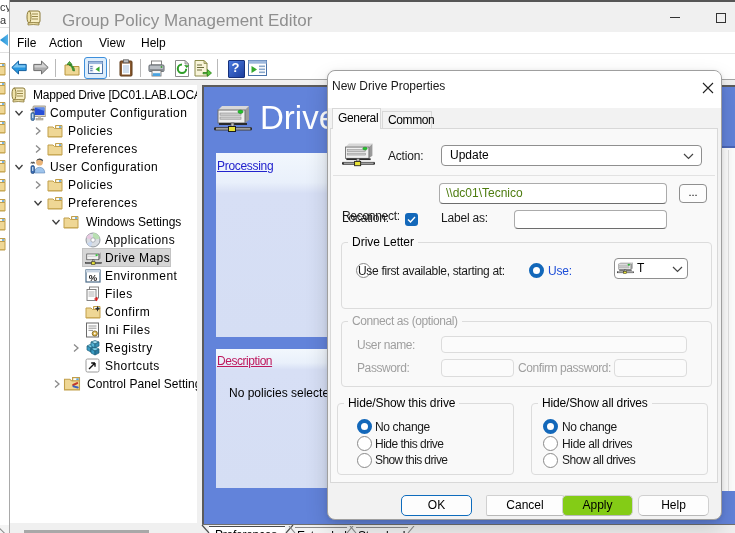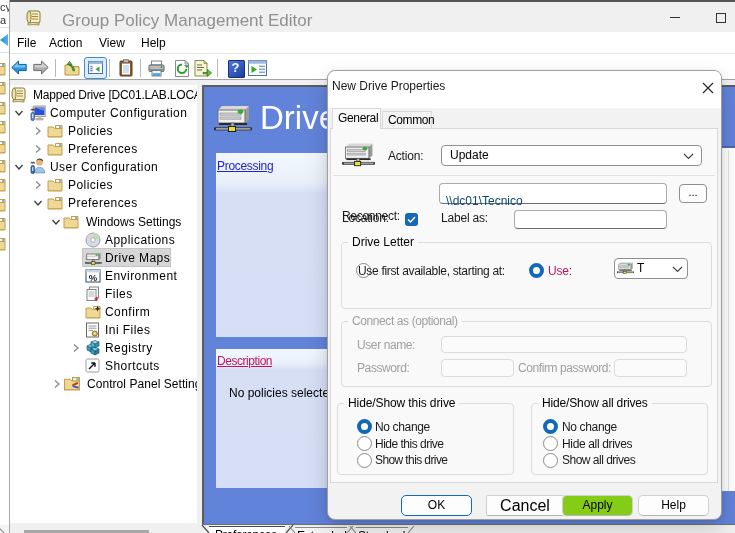--- a/index.html
+++ b/index.html
@@ -526,36 +526,36 @@
     <div class="abs" style="left:60px;top:75.5px;font-size:12px;line-height:18px;white-space:nowrap;color:#1a1a1a;letter-spacing:-0.2px;">Action:</div>
     <div class="abs" style="left:113px;top:74px;width:261px;height:21px;background:#fff;border:1px solid #8f8f8f;border-radius:4px;box-sizing:border-box;">
       <div style="padding:2px 0 0 8px;font-size:12px;">Update</div>
     </div>
     <svg class="abs" style="left:355px;top:82px" width="11" height="7" viewBox="0 0 11 7">
       <polyline points="1,1 5.5,5.5 10,1" fill="none" stroke="#444" stroke-width="1.2"></polyline>
     </svg>
     <div class="abs" style="left:5px;top:104px;width:382px;height:1px;background:#e2e2e2;"></div>
     <div class="abs" style="left:14px;top:113.5px;font-size:12px;line-height:18px;white-space:nowrap;color:#1a1a1a;letter-spacing:-0.2px;margin-top:24px;">Location:</div>
     <div class="abs" style="left:111px;top:112px;width:228px;height:21px;background:#fff;border:1px solid #ababab;border-bottom:1px solid #6d6d6d;border-radius:4px;box-sizing:border-box;">
-      <div style="padding:2px 0 0 6px;font-size:12px;color:#0c4a6e;white-space:nowrap;margin-top:8px;">\\dc01\Tecnico</div>
+      <div style="padding:2px 0 0 6px;font-size:12px;color:#4d7c0f;white-space:nowrap;">\\dc01\Tecnico</div>
     </div>
     <div class="abs" style="left:351px;top:113px;width:28px;height:19px;background:#fdfdfd;border:1px solid #8f8f8f;border-radius:4px;box-sizing:border-box;text-align:center;font-size:11px;line-height:14px;color:#000;">...</div>
     <div class="abs" style="left:14px;top:135.5px;font-size:12px;line-height:18px;white-space:nowrap;color:#1a1a1a;letter-spacing:-0.3px;">Reconnect:</div>
     <div class="abs" style="left:77px;top:142px;width:13px;height:13px;background:#1368ba;border-radius:3px;"></div>
 <svg class="abs" style="left:77px;top:142px" width="13" height="13" viewBox="0 0 13 13">
       <polyline points="3,6.5 5.5,9 10,4" fill="none" stroke="#fff" stroke-width="1.4"></polyline>
     </svg>
     <div class="abs" style="left:113px;top:137.5px;font-size:12px;line-height:18px;white-space:nowrap;color:#1a1a1a;letter-spacing:-0.2px;">Label as:</div>
     <div class="abs" style="left:186px;top:139px;width:153px;height:19px;background:#fff;border:1px solid #ababab;border-bottom:1px solid #6d6d6d;border-radius:4px;box-sizing:border-box;"></div>
     <div class="abs" style="left:13px;top:171px;width:371px;height:67px;border:1px solid #dcdcdc;border-radius:4px;box-sizing:border-box;"></div>
     <div class="abs" style="left:20px;top:162px;font-size:12px;line-height:18px;color:#000;background:#f9f9f9;padding:0 4px;white-space:nowrap;">Drive Letter</div>
     <div class="abs" style="left:28px;top:192px;width:13px;height:13px;border:1px solid #8a8a8a;border-radius:50%;background:#fff;"></div>
     <div class="abs" style="left:30px;top:190.5px;font-size:12px;line-height:18px;white-space:nowrap;color:#1a1a1a;letter-spacing:-0.32px;">Use first available, starting at:</div>
     <div class="abs" style="left:201px;top:192px;width:7px;height:7px;border:4px solid #1368ba;border-radius:50%;background:#fff;"></div>
-    <div class="abs" style="left:220px;top:190.5px;font-size:12px;line-height:18px;white-space:nowrap;color:#be185d;letter-spacing:-0.2px;">Use:</div>
+    <div class="abs" style="left:220px;top:190.5px;font-size:12px;line-height:18px;white-space:nowrap;color:#1d4ed8;letter-spacing:-0.2px;">Use:</div>
     <div class="abs" style="left:286px;top:187px;width:74px;height:21px;background:#fff;border:1px solid #8f8f8f;border-radius:4px;box-sizing:border-box;"></div>
     <div class="abs" style="left:289px;top:189px;">
       <svg width="17" height="15" viewBox="0 0 38 28">
 <path d="M4 6 L31 6 L35 2 L35 16 L31 19 L4 19 Z" fill="#9a9a9a"></path>
 <path d="M4 6 L8 2 L35 2 L31 6 Z" fill="#d8d8d8"></path>
 <rect x="4" y="6" width="27" height="13" fill="#efefef" stroke="#6f6f6f" stroke-width="1"></rect>
 <rect x="6" y="9" width="21" height="2.2" fill="#cfcfcf" stroke="#8a8a8a" stroke-width="0.6"></rect>
 <rect x="6" y="13" width="21" height="2.2" fill="#cfcfcf" stroke="#8a8a8a" stroke-width="0.6"></rect>
 <ellipse cx="26.5" cy="7.8" rx="2.6" ry="1.7" fill="#22c32a" stroke="#0c7d12" stroke-width="0.5"></ellipse>
 <rect x="5" y="19" width="28" height="2" fill="#2a2a2a"></rect>
@@ -588,16 +588,16 @@
     <div class="abs" style="left:47px;top:380.3px;font-size:12px;line-height:18px;white-space:nowrap;color:#1a1a1a;letter-spacing:-0.6px;">Show this drive</div>
     <div class="abs" style="left:203px;top:332px;width:177px;height:72px;border:1px solid #dcdcdc;border-radius:4px;box-sizing:border-box;"></div>
     <div class="abs" style="left:210px;top:323px;font-size:12px;line-height:18px;color:#000;background:#f9f9f9;padding:0 4px;white-space:nowrap;letter-spacing:-0.15px;">Hide/Show all drives</div>
     <div class="abs" style="left:215px;top:348px;width:7px;height:7px;border:4px solid #1368ba;border-radius:50%;background:#fff;"></div>
     <div class="abs" style="left:234px;top:346.7px;font-size:12px;line-height:18px;white-space:nowrap;color:#1a1a1a;letter-spacing:-0.35px;">No change</div>
     <div class="abs" style="left:215px;top:365px;width:13px;height:13px;border:1px solid #8a8a8a;border-radius:50%;background:#fff;"></div>
     <div class="abs" style="left:234px;top:363.5px;font-size:12px;line-height:18px;white-space:nowrap;color:#1a1a1a;letter-spacing:-0.35px;">Hide all drives</div>
     <div class="abs" style="left:215px;top:382px;width:13px;height:13px;border:1px solid #8a8a8a;border-radius:50%;background:#fff;"></div>
     <div class="abs" style="left:234px;top:380.3px;font-size:12px;line-height:18px;white-space:nowrap;color:#1a1a1a;letter-spacing:-0.5px;">Show all drives</div>
     <div class="abs" style="left:73px;top:424px;width:71px;height:21px;background:#fdfdfd;border:1.5px solid #0f6cbd;border-bottom-color:#0f6cbd;border-radius:5px;box-sizing:border-box;text-align:center;font-size:12px;line-height:19px;color:#000;">OK</div>
-    <div class="abs" style="left:158px;top:424px;width:78px;height:21px;background:#fdfdfd;border:1px solid #d0d0d0;border-bottom-color:#b8b8b8;border-radius:2px;box-sizing:border-box;text-align:center;font-size:16px;line-height:19px;color:#000;">Cancel</div>
+    <div class="abs" style="left:158px;top:424px;width:78px;height:21px;background:#fdfdfd;border:1px solid #d0d0d0;border-bottom-color:#b8b8b8;border-radius:2px;box-sizing:border-box;text-align:center;font-size:12px;line-height:19px;color:#000;">Cancel</div>
     <div class="abs" style="left:234px;top:424px;width:71px;height:21px;background:#84cc16;border:1px solid #d0d0d0;border-bottom-color:#b8b8b8;border-radius:5px;box-sizing:border-box;text-align:center;font-size:12px;line-height:19px;color:#000;">Apply</div>
     <div class="abs" style="left:310px;top:424px;width:71px;height:21px;background:#fdfdfd;border:1px solid #d0d0d0;border-bottom-color:#b8b8b8;border-radius:5px;box-sizing:border-box;text-align:center;font-size:12px;line-height:19px;color:#000;">Help</div>
 </div>
 
 </body></html>

